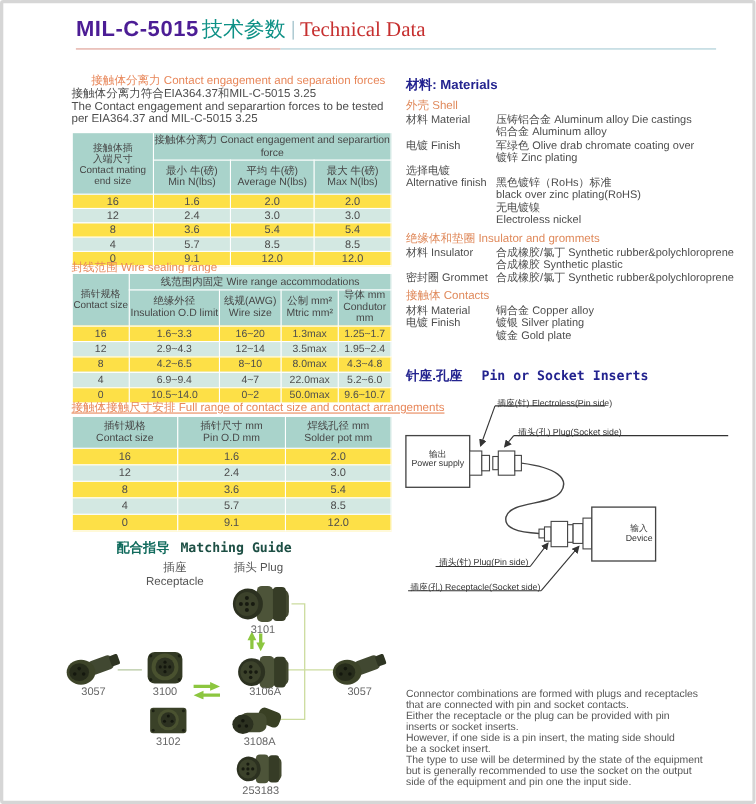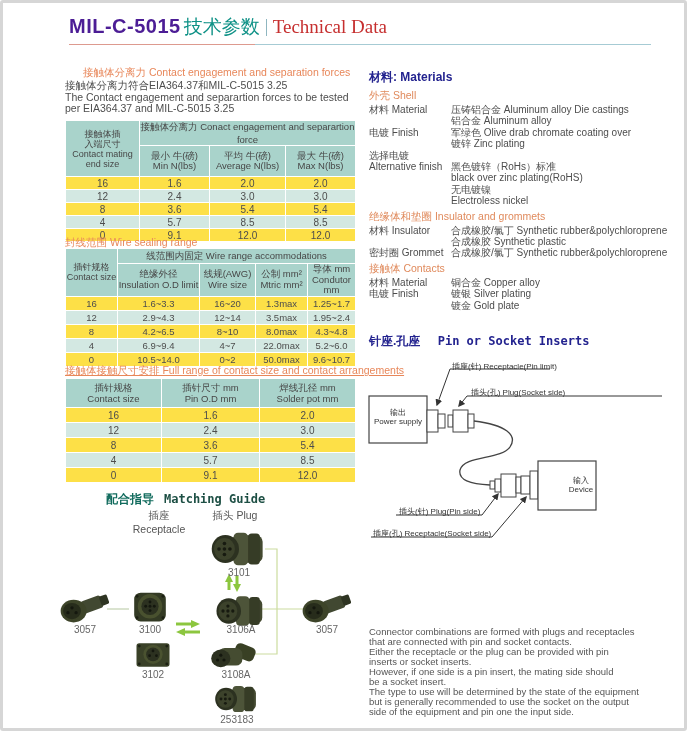--- a/index.html
+++ b/index.html
@@ -441,21 +441,21 @@
     <line x1="82" y1="16" x2="182" y2="16" stroke="#333"></line>
     <line x1="82" y1="16" x2="69" y2="52" stroke="#333" marker-end="url(#ah)"></line>
     <line x1="99" y1="43" x2="294" y2="43" stroke="#333"></line>
     <line x1="99" y1="43" x2="91" y2="53" stroke="#333" marker-end="url(#ah)"></line>
     <line x1="28" y1="162" x2="114" y2="162" stroke="#333"></line>
     <line x1="114" y1="162" x2="130" y2="141" stroke="#333" marker-end="url(#ah)"></line>
     <line x1="3" y1="184" x2="124" y2="184" stroke="#333"></line>
     <line x1="124" y1="184" x2="158" y2="144" stroke="#333" marker-end="url(#ah)"></line>
   </svg>
 
-  <div class="abs callout" style="left:449px;top:358px;">插座(针) Receptacle(Pin limit)</div>
+  <div class="abs callout" style="left:449px;top:358px;">插座(针) Electroless(Pin side)</div>
   <div class="abs callout" style="left:468px;top:384px;">插头(孔) Plug(Socket side)</div>
   <div class="abs callout" style="left:396px;top:503px;">插头(针) Plug(Pin side)</div>
   <div class="abs callout" style="left:370px;top:525px;">插座(孔) Receptacle(Socket side)</div>
   <div class="abs box-label" style="left:368px;top:405px;width:54px;">输出
 Power supply</div>
   <div class="abs box-label" style="left:548px;top:473px;width:60px;">输入
 Device</div>
 
   <div class="abs notes-en pre" style="left:366px;top:624px;width:312px;">Connector combinations are formed with plugs and receptacles
 that are connected with pin and socket contacts.

